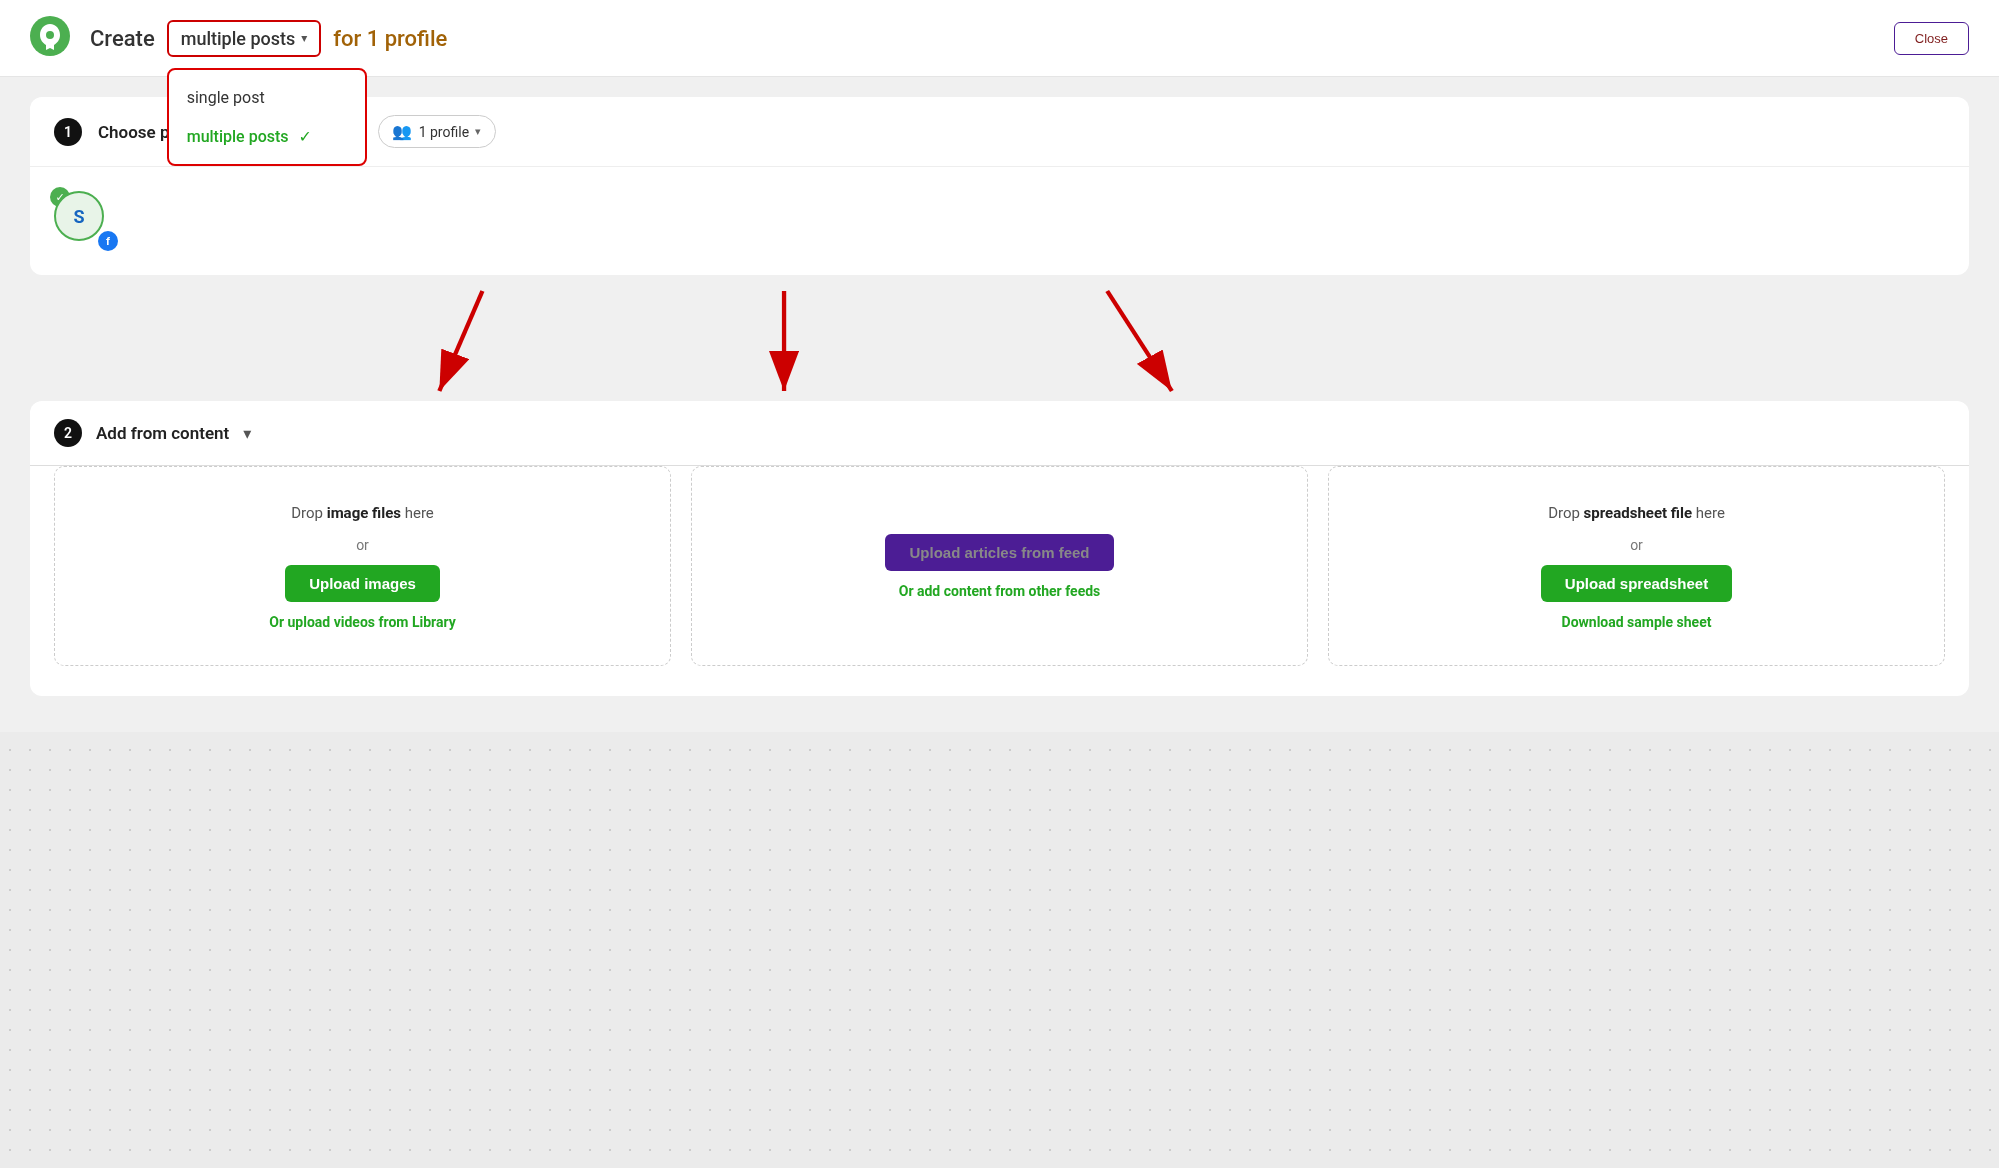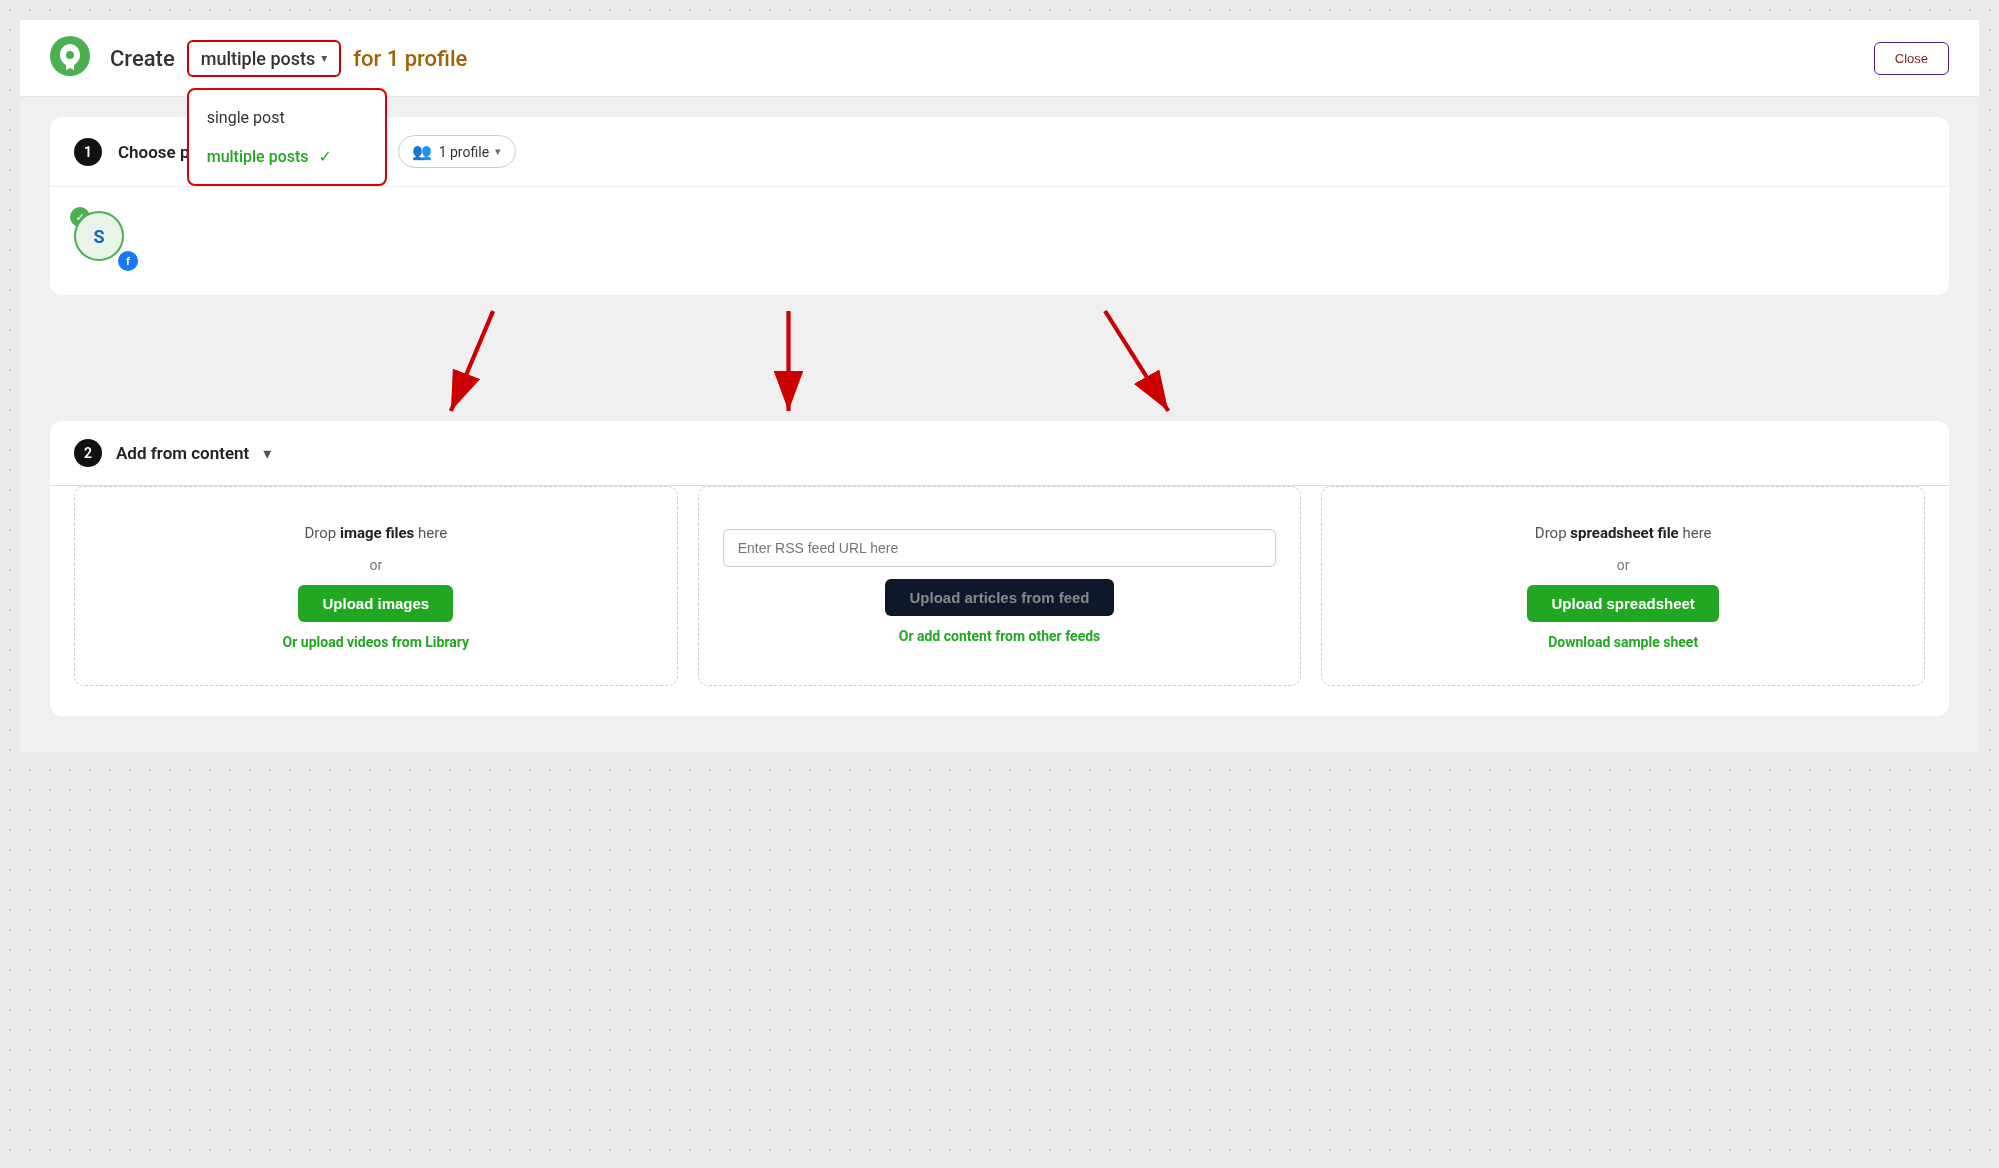--- a/index.html
+++ b/index.html
@@ -5,21 +5,20 @@
     * { box-sizing: border-box; margin: 0; padding: 0; }
     body {
       font-family: -apple-system, BlinkMacSystemFont, 'Segoe UI', Roboto, sans-serif;
       background: #f0f0f0;
       min-height: 100vh;
     }
 
     .page-wrapper {
       background: #f0f0f0;
       min-height: 100vh;
-      padding: 20px;
     }
 
     .dropdown-trigger {
       display: inline-flex;
       align-items: center;
       gap: 6px;
       background: white;
       border: 2px solid #d00;
       border-radius: 6px;
       padding: 6px 12px;
@@ -266,21 +265,21 @@
       color: white;
       border: none;
       border-radius: 6px;
       padding: 10px 24px;
       font-size: 15px;
       font-weight: 600;
       cursor: pointer;
     }
 
     .btn-gray {
-      background: #0f172a;
+      background: #4c1d95;
       color: #888;
       border: none;
       border-radius: 6px;
       padding: 10px 24px;
       font-size: 15px;
       font-weight: 600;
       cursor: pointer;
     }
 
     .link-green {
@@ -439,21 +438,20 @@
         <div class="upload-card">
           <p class="upload-text">
             Drop <strong>image files</strong> here
           </p>
           <span class="or-text">or</span>
           <button class="btn-green">Upload images</button>
           <a class="link-green">Or upload videos from Library</a>
         </div>
 
         <div class="upload-card">
-          <input class="rss-input" type="text" placeholder="Enter RSS feed URL here" style="">
           <button class="btn-gray">Upload articles from feed</button>
           <a class="link-green">Or add content from other feeds</a>
         </div>
 
         <div class="upload-card">
           <p class="upload-text">
             Drop <strong>spreadsheet file</strong> here
           </p>
           <span class="or-text">or</span>
           <button class="btn-green">Upload spreadsheet</button>

